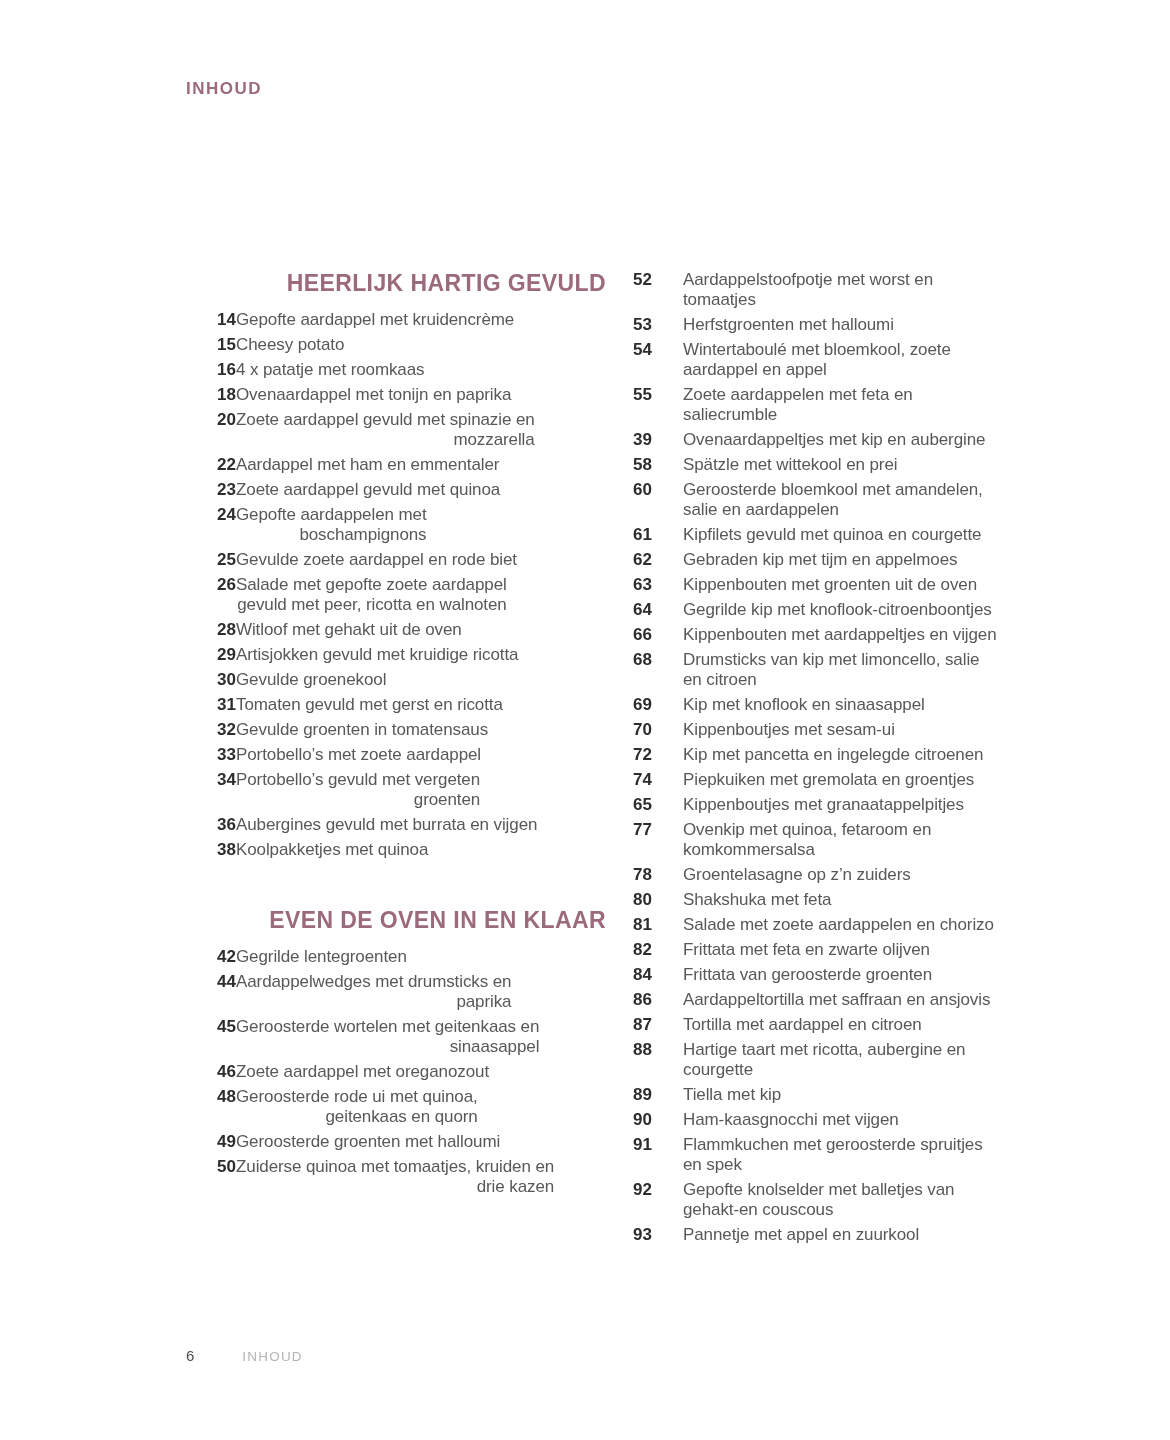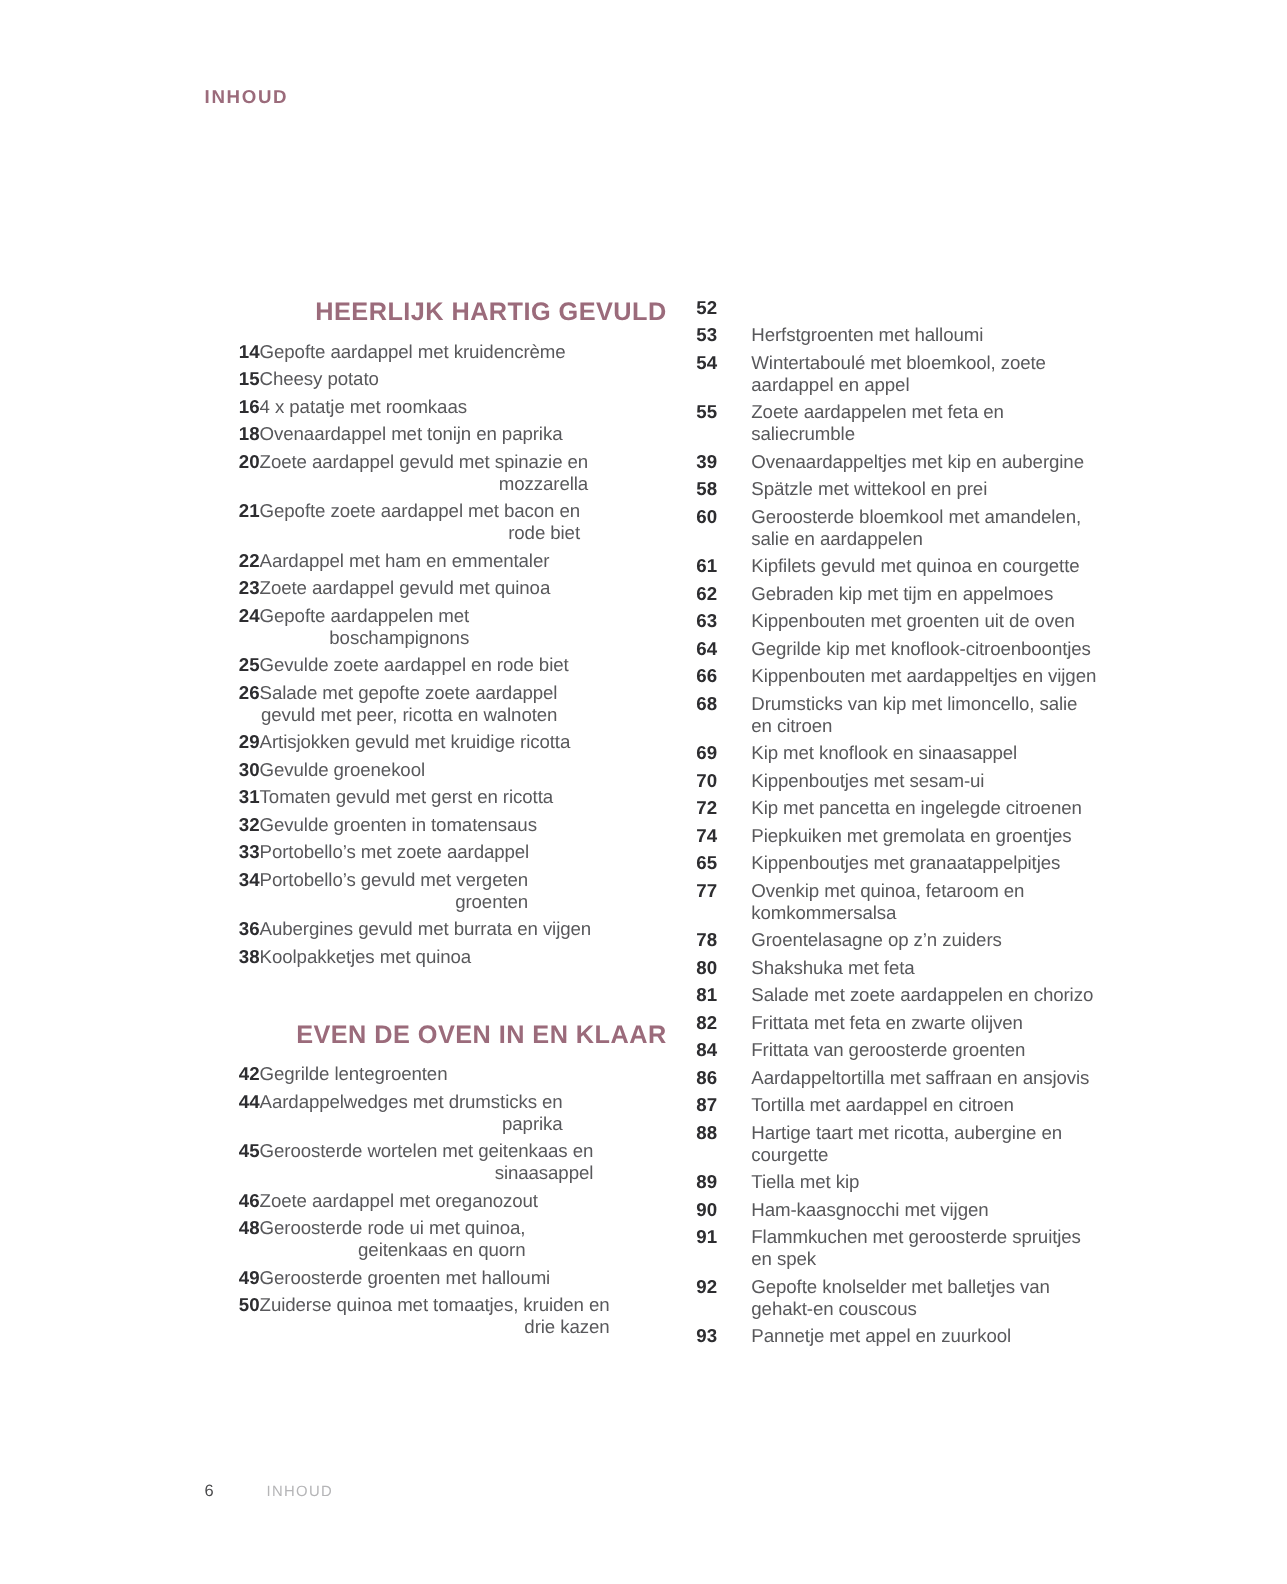--- a/index.html
+++ b/index.html
@@ -103,25 +103,20 @@
           <span class="entry-num">18</span>
           <span class="entry-title">Ovenaardappel met tonijn en paprika</span>
         </div>
 
         <div class="entry">
           <span class="entry-num">20</span>
           <span class="entry-title">Zoete aardappel gevuld met spinazie en
 mozzarella</span>
         </div>
 
-        <div class="entry">
-          <span class="entry-num">21</span>
-          <span class="entry-title">Gepofte zoete aardappel met bacon en
-rode biet</span>
-        </div>
 
         <div class="entry">
           <span class="entry-num">22</span>
           <span class="entry-title">Aardappel met ham en emmentaler</span>
         </div>
 
         <div class="entry">
           <span class="entry-num">23</span>
           <span class="entry-title">Zoete aardappel gevuld met quinoa</span>
         </div>
@@ -136,20 +131,24 @@
           <span class="entry-num">25</span>
           <span class="entry-title">Gevulde zoete aardappel en rode biet</span>
         </div>
 
         <div class="entry">
           <span class="entry-num">26</span>
           <span class="entry-title">Salade met gepofte zoete aardappel
 gevuld met peer, ricotta en walnoten</span>
         </div>
 
+        <div class="entry">
+          <span class="entry-num">28</span>
+          <span class="entry-title">Witloof met gehakt uit de oven</span>
+        </div>
 
         <div class="entry">
           <span class="entry-num">29</span>
           <span class="entry-title">Artisjokken gevuld met kruidige ricotta</span>
         </div>
 
         <div class="entry">
           <span class="entry-num">30</span>
           <span class="entry-title">Gevulde groenekool</span>
         </div>
@@ -231,20 +230,22 @@
         </div>
       </div>
   </div>
 </div>
 
 <div class="col col-right">
   <div class="entries">
 
       <div class="entry">
         <span class="entry-num">52</span>
+        <span class="entry-title">Aardappelstoofpotje met worst en
+tomaatjes</span>
       </div>
 
       <div class="entry">
         <span class="entry-num">53</span>
         <span class="entry-title">Herfstgroenten met halloumi</span>
       </div>
 
       <div class="entry">
         <span class="entry-num">54</span>
         <span class="entry-title">Wintertaboulé met bloemkool, zoete

